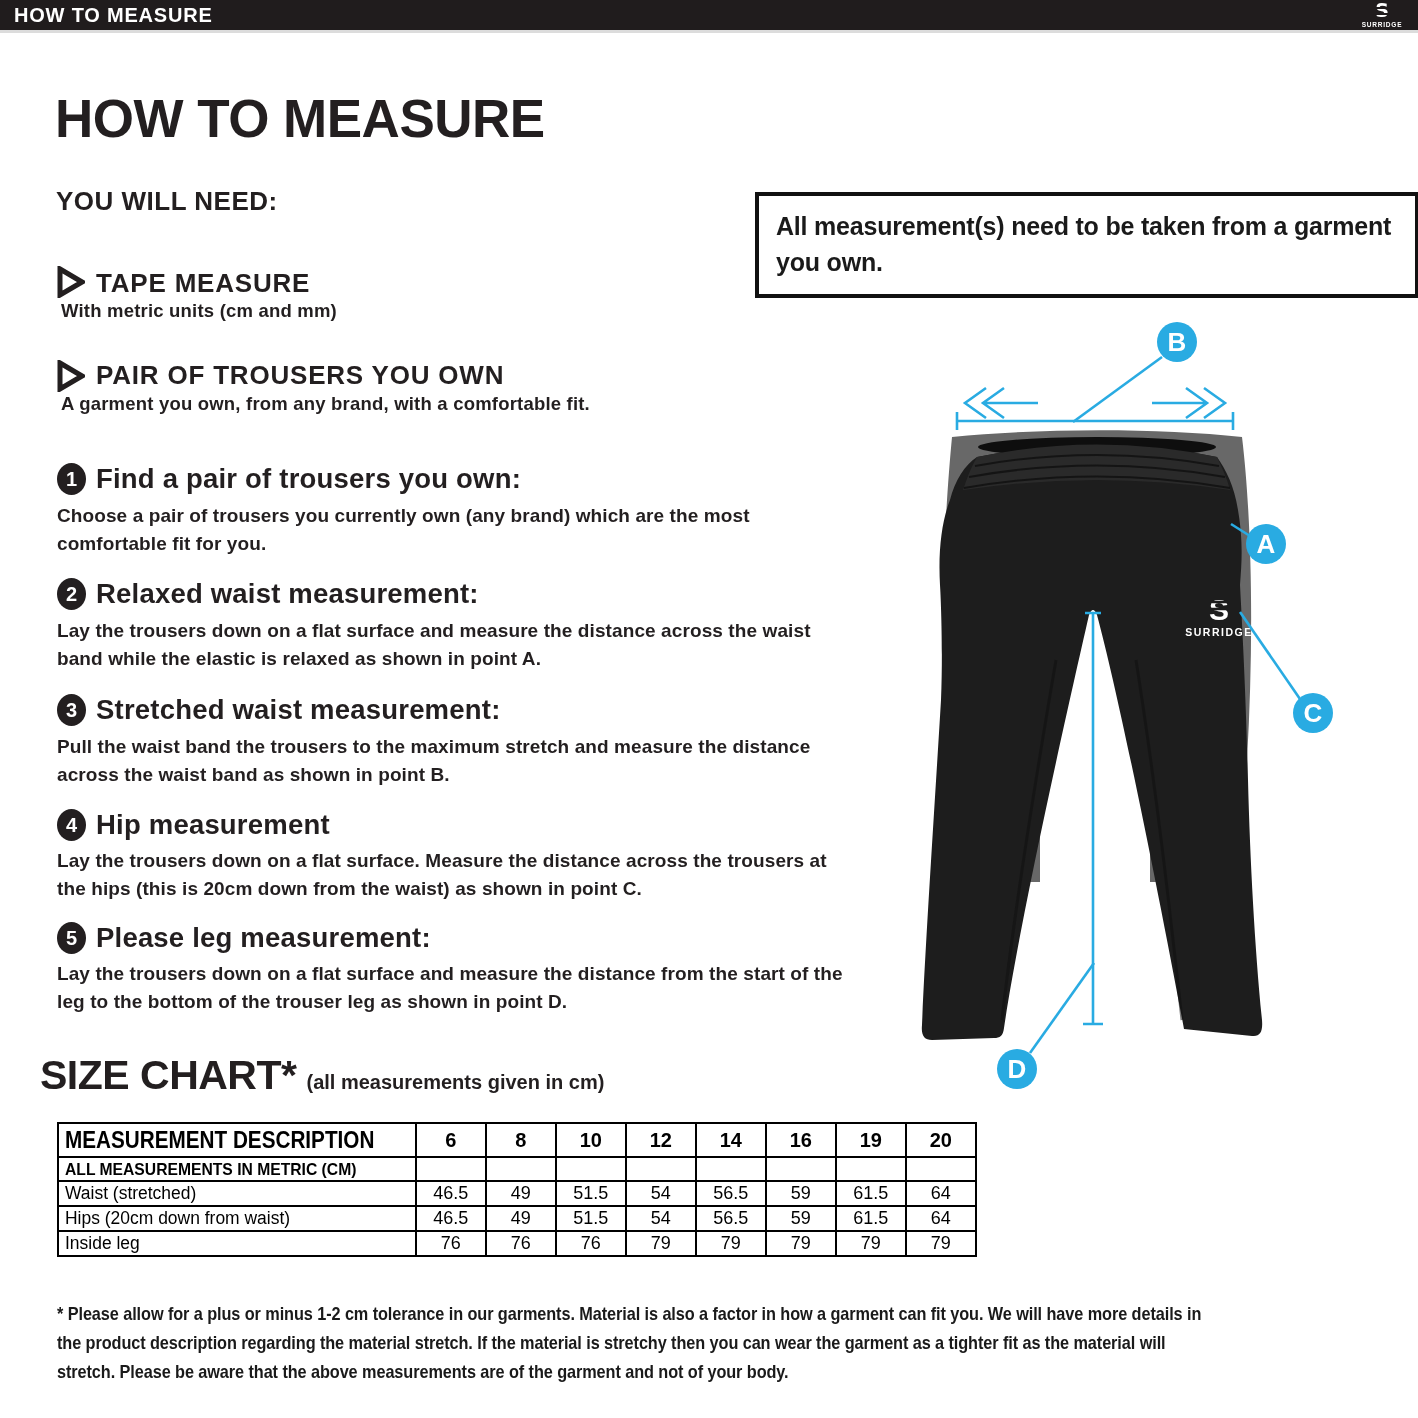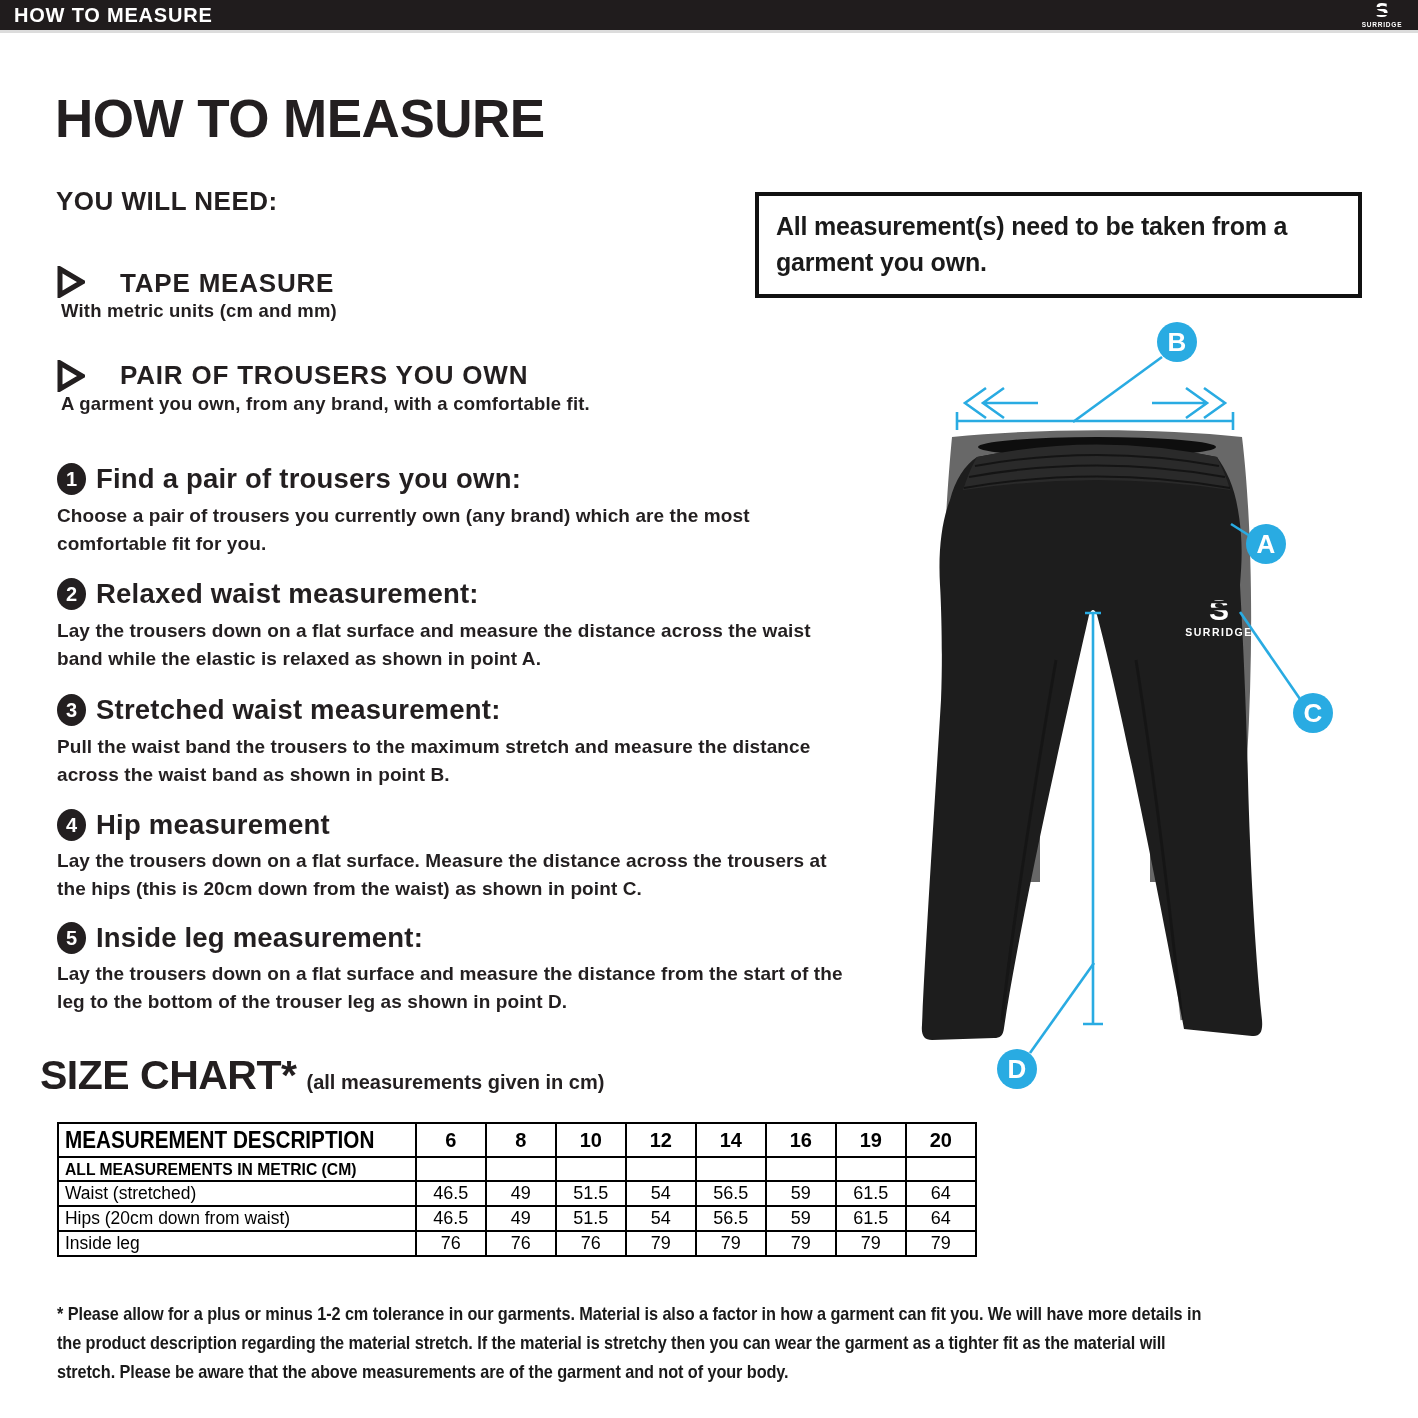--- a/index.html
+++ b/index.html
@@ -28,36 +28,36 @@
   .brand .s-mark .notch { position:absolute; left:50%; width:14px; height:2px; background:#201c1d; transform:translateX(-50%); }
   .brand .s-mark .n1 { top:6px; } .brand .s-mark .n2 { top:12px; }
   .brand .brand-word { display:block; color:#fff; font-size:6.5px; font-weight:bold; letter-spacing:0.8px; margin-top:1px; }
 
   
   .page-title { left:55px; top:88px; font-size:53px; font-weight:bold; letter-spacing:-0.5px; color:#231f20; }
   .need-heading { left:56px; top:186px; font-size:26px; font-weight:bold; letter-spacing:0.5px; }
 
   
   .need-item .tri { position:absolute; left:57px; }
-  .need-label { position:absolute; left:96px; font-size:26px; font-weight:bold; letter-spacing:0.8px;margin-left:24px; }
+  .need-label { position:absolute; left:96px; font-size:26px; font-weight:bold; letter-spacing:0.8px; }
   .need-desc  { position:absolute; left:61px; font-size:18.5px; font-weight:bold; letter-spacing:0.2px; }
 
   
   .step-head { display:flex; align-items:center; gap:10px; }
   .step-num {
     width:29px; height:32px; background:#231f20; border-radius:50%;
     color:#fff; font-weight:bold; font-size:20px;
     display:flex; align-items:center; justify-content:center; flex:0 0 auto;
   }
   .step-title { font-size:27.5px; font-weight:bold; letter-spacing:0.2px; }
   .step-body { font-size:19px; font-weight:bold; line-height:1.47; width:788px; letter-spacing:0.1px; }
 
   
   .note-box {
-    left:755px; top:192px; width:607px; height:106px;
+    left:755px; top:192px; width:664px; height:106px;
     border:4px solid #111111; padding:13px 17px;
     font-size:25px; font-weight:bold; line-height:1.43; letter-spacing:-0.2px; color:#1a1a1a;
   }
 
   
   .size-chart-head { left:40px; top:1052px; display:flex; align-items:flex-end; gap:10px; }
   .size-chart-title { font-size:41px; font-weight:bold; letter-spacing:-0.5px; }
   .size-chart-sub { font-size:20px; font-weight:bold; padding-bottom:5px; }
 
   table.size-chart { left:57px; top:1122px; border-collapse:collapse; background:#fff; color:#000; }
@@ -140,21 +140,21 @@
 <div class="abs step-body" style="left:57px; top:733px;">Pull the waist band the trousers to the maximum stretch and measure the distance across the waist band as shown in point B.</div>
 
 <div class="abs step-head" style="left:57px; top:809px;">
   <span class="step-num">4</span>
   <span class="step-title">Hip measurement</span>
 </div>
 <div class="abs step-body" style="left:57px; top:847px;">Lay the trousers down on a flat surface. Measure the distance across the trousers at the hips (this is 20cm down from the waist) as shown in point C.</div>
 
 <div class="abs step-head" style="left:57px; top:922px;">
   <span class="step-num">5</span>
-  <span class="step-title">Inside leg measurement:</span>
+  <span class="step-title">Please leg measurement:</span>
 </div>
 <div class="abs step-body" style="left:57px; top:960px;">Lay the trousers down on a flat surface and measure the distance from the start of the leg to the bottom of the trouser leg as shown in point D.</div>
 
 <div class="abs note-box">All measurement(s) need to be taken from a garment you own.</div>
 
 <svg class="abs diagram" viewBox="890 318 480 790">
 
   <path fill="#686868" d="M952,437 C1040,428 1160,428 1242,437 C1252,520 1254,640 1247,760 C1244,820 1240,862 1233,882 L1150,882 L1150,470 L1040,470 L1040,882 L964,882 C954,840 945,760 943,680 C941,590 946,500 952,437 Z"></path>
 
   <path fill="#1d1d1d" d="M977,457 Q1097,432 1217,457 C1226,470 1234,485 1238,510 C1243,540 1242,560 1240,585 C1243,640 1246,700 1248,780 C1250,860 1255,950 1262,1020 C1263,1032 1260,1037 1252,1036 L1184,1029 C1160,900 1120,700 1097,615 Q1093,605 1089,615 C1065,720 1020,920 1004,1028 C1003,1036 1000,1038 994,1038 L932,1040 C924,1040 921,1035 922,1025 C925,950 935,800 941,700 C943,650 941,600 940,585 C938,550 942,520 950,500 C955,480 965,465 977,457 Z"></path>

